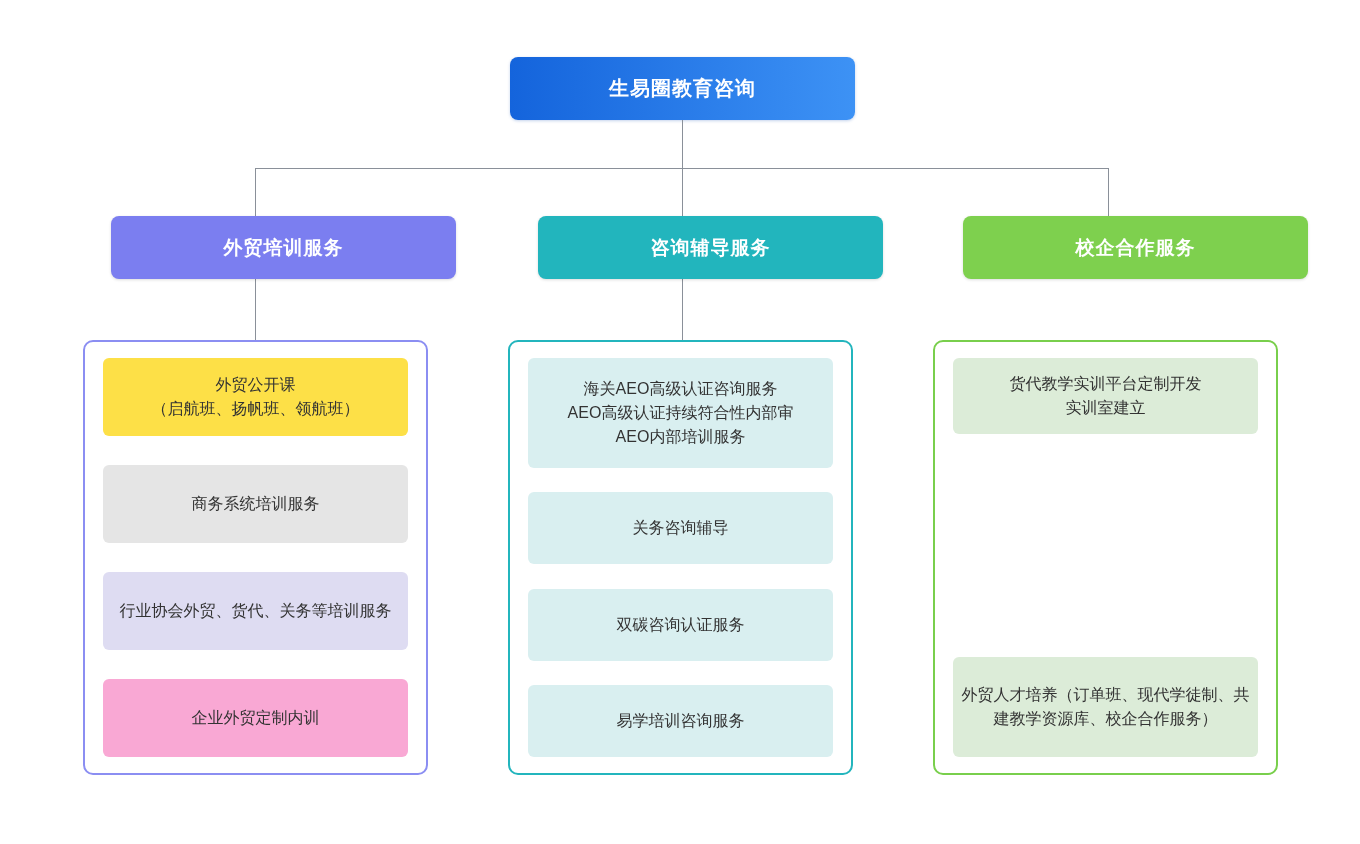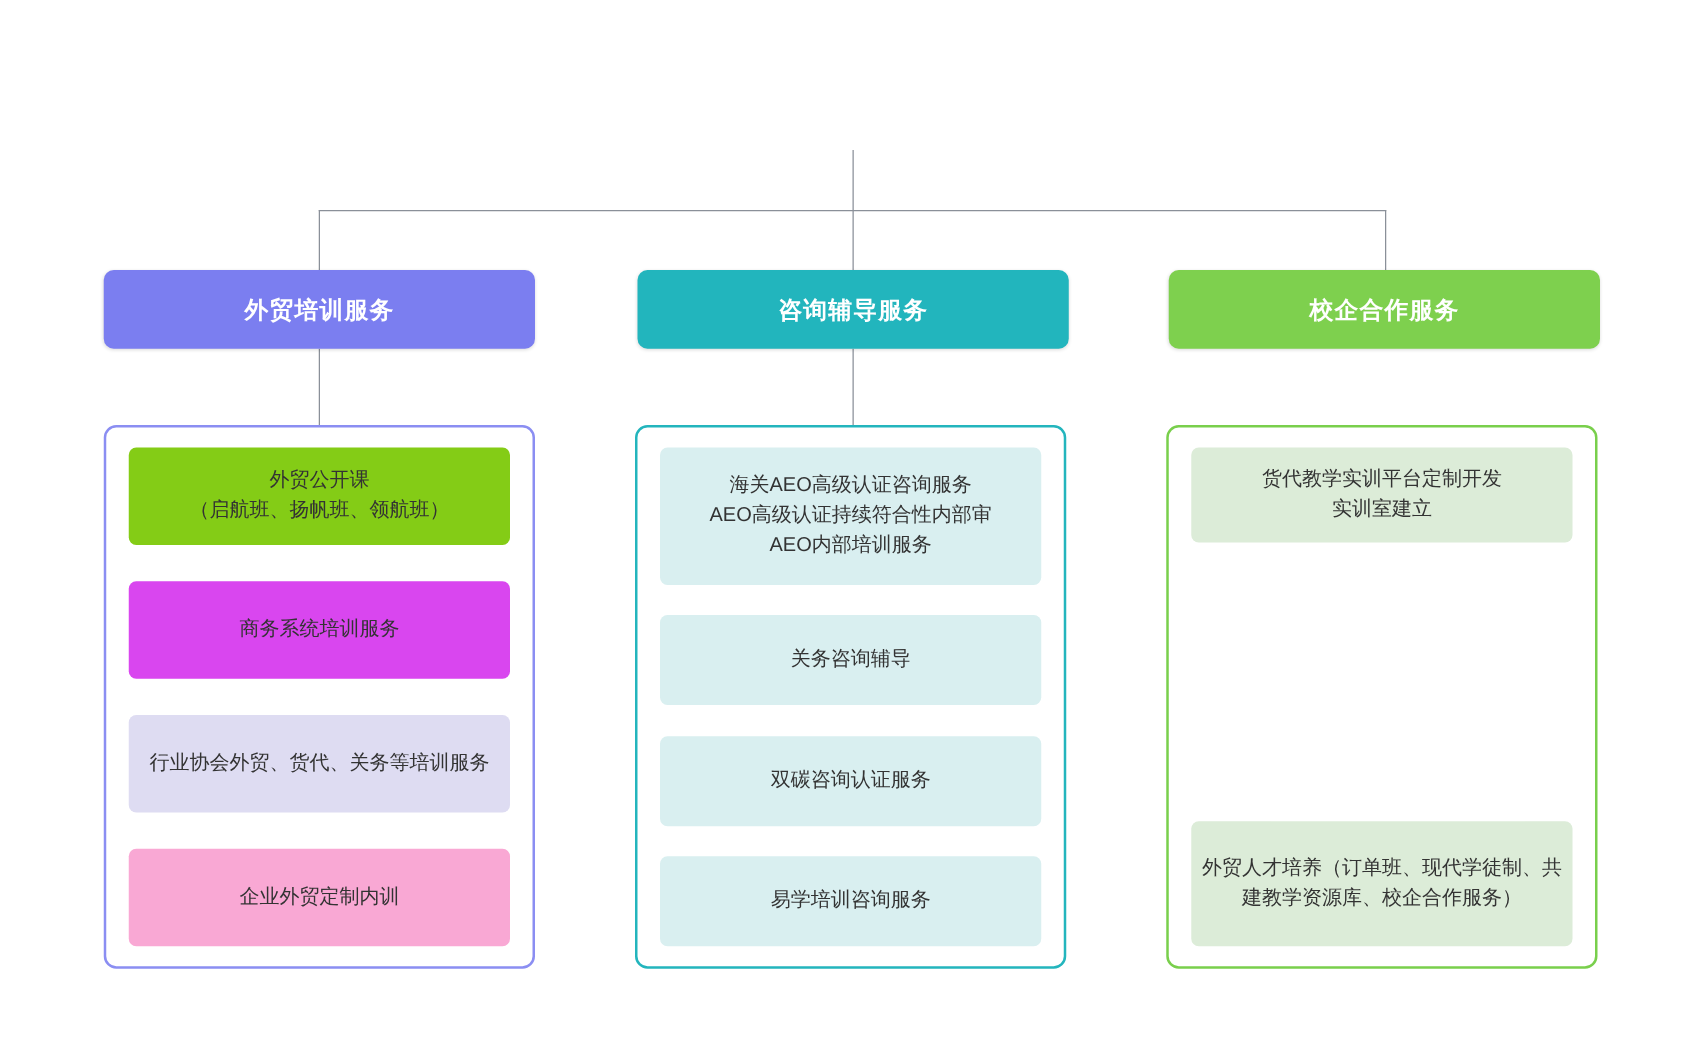--- a/index.html
+++ b/index.html
@@ -56,20 +56,21 @@
     height: 63px;
     border-radius: 8px;
     display: flex;
     align-items: center;
     justify-content: center;
     color: #ffffff;
     font-size: 19px;
     font-weight: bold;
     letter-spacing: 1px;
     box-shadow: 0 1px 3px rgba(0,0,0,0.14);
+    margin-left: 28px;
   }
 
   
   .group-box {
     position: absolute;
     top: 340px;
     width: 345px;
     height: 435px;
     border-radius: 10px;
     border: 2px solid #999;
@@ -104,40 +105,43 @@
 
   
   .col3-box { border-color: #79cf4c; }
   .col3-card { background: #dcecd8; }
 </style>
 </head>
 <body>
 
 <div id="org-chart">
 
+  <div class="root-node" id="root-node" style="background: linear-gradient(90deg, rgb(20, 100, 220) 0%, rgb(61, 146, 245) 100%); color: rgb(255, 255, 255);">
+    <span>生易圈教育咨询</span>
+  </div>
 
   <div class="conn conn-v" style="left: 682px; top: 120px; height: 48px; background: rgb(138, 144, 153);"></div>
   <div class="conn conn-h" style="left: 255px; top: 168px; width: 854px; background: rgb(138, 144, 153);"></div>
   <div class="conn conn-v" style="left: 255px; top: 168px; height: 48px; background: rgb(138, 144, 153);"></div>
   <div class="conn conn-v" style="left: 682px; top: 168px; height: 48px; background: rgb(138, 144, 153);"></div>
   <div class="conn conn-v" style="left: 1108px; top: 168px; height: 48px; background: rgb(138, 144, 153);"></div>
 
   <div class="conn conn-v" style="left: 255px; top: 279px; height: 61px; background: rgb(138, 144, 153);"></div>
   <div class="conn conn-v" style="left: 682px; top: 279px; height: 61px; background: rgb(138, 144, 153);"></div>
 
   <div class="cat-header" id="cat-header-1" style="left: 83px; background: rgb(123, 126, 240);">
     <span>外贸培训服务</span>
   </div>
 
   <div class="group-box col1-box" id="group-box-1" style="left: 83px; border-color: rgb(139, 142, 242);">
-    <div class="item-card col1-card" style="min-height: 78px; background: #84cc16;">
+    <div class="item-card col1-card" style="min-height: 78px; background: #fde047;">
       <span>外贸公开课
 （启航班、扬帆班、领航班）</span>
     </div>
-    <div class="item-card col1-card" style="min-height: 78px; background: #d946ef;">
+    <div class="item-card col1-card" style="min-height: 78px; background: #e5e5e5;">
       <span>商务系统培训服务</span>
     </div>
     <div class="item-card col1-card" style="min-height: 78px; background: rgb(222, 220, 242);">
       <span>行业协会外贸、货代、关务等培训服务</span>
     </div>
     <div class="item-card col1-card" style="min-height: 78px; background: #f9a8d4;">
       <span>企业外贸定制内训</span>
     </div>
   </div>
 

